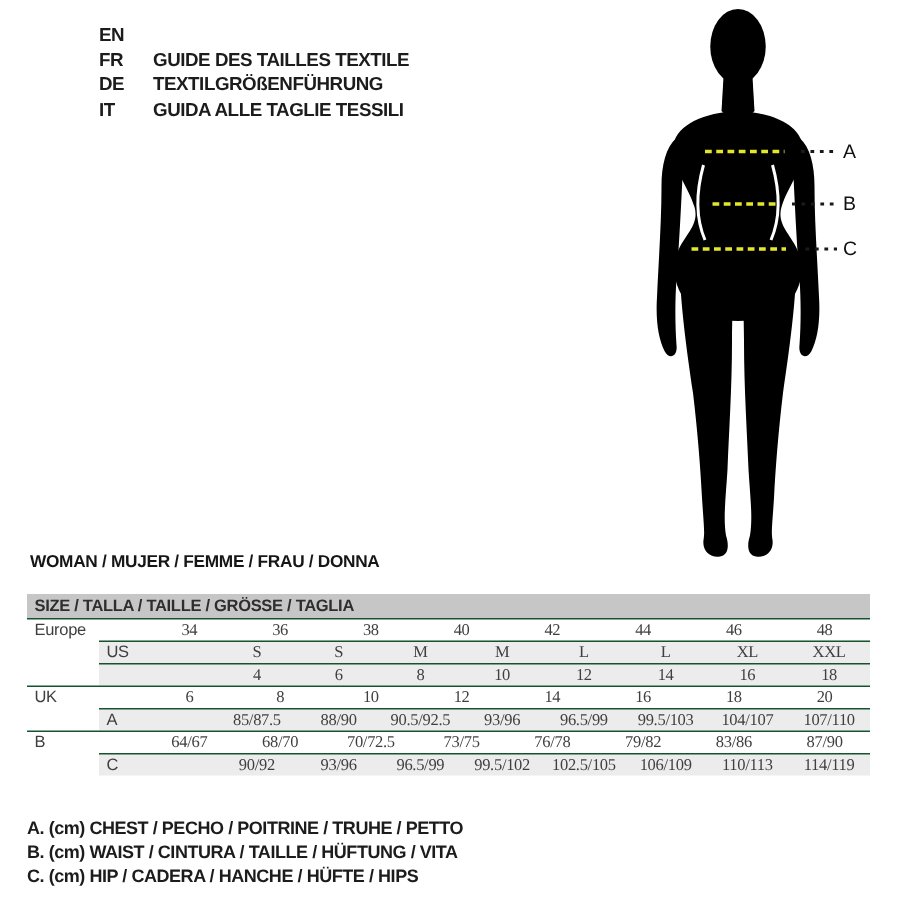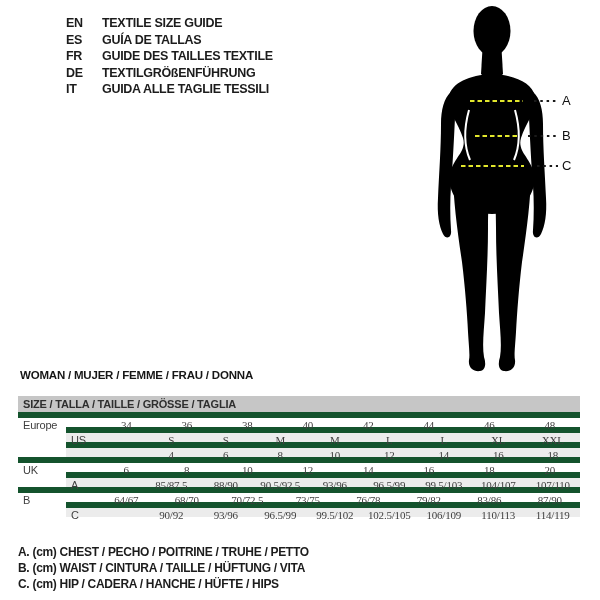--- a/index.html
+++ b/index.html
@@ -51,46 +51,41 @@
   }
   .size-header{
     height:16px;line-height:16px;
     background:var(--header-bar);
     font-size:11px;font-weight:bold;color:#2e2e2e;
     padding-left:5px;letter-spacing:-0.2px;
   }
   .t-row{
     display:flex;height:15px;line-height:14px;
     font-size:11px;color:var(--cell-text);
-    border-top:6px solid #14532d;
+    border-top:1px solid #14532d;
     letter-spacing:-0.2px;
     justify-content:flex-end;
   }
   .t-row.shaded{background:var(--row-shade);margin-left:48px;}
   .t-label{width:78px;padding-left:5px;}
   .t-cell{flex:1 1 0;text-align:center;font-family:Liberation Serif, serif;}
   
   .legend-block{position:absolute;left:18px;top:544px;}
   .legend-line{
     height:16px;line-height:16px;
     font-size:12px;font-weight:bold;color:#1c1c1c;
     letter-spacing:-0.3px;white-space:nowrap;
   }
 </style>
 </head>
 <body>
 
 <div class="lang-block" id="lang-block">
     <div class="lang-row">
       <span class="lang-code">EN</span>
-      <span class="lang-label">TEXTILE SIZE GUIDE</span>
-    </div>
-    <div class="lang-row">
-      <span class="lang-code">ES</span>
-      <span class="lang-label">GUÍA DE TALLAS</span>
     </div>
     <div class="lang-row">
       <span class="lang-code">FR</span>
       <span class="lang-label">GUIDE DES TAILLES TEXTILE</span>
     </div>
     <div class="lang-row">
       <span class="lang-code">DE</span>
       <span class="lang-label">TEXTILGRÖßENFÜHRUNG</span>
     </div>
     <div class="lang-row">

